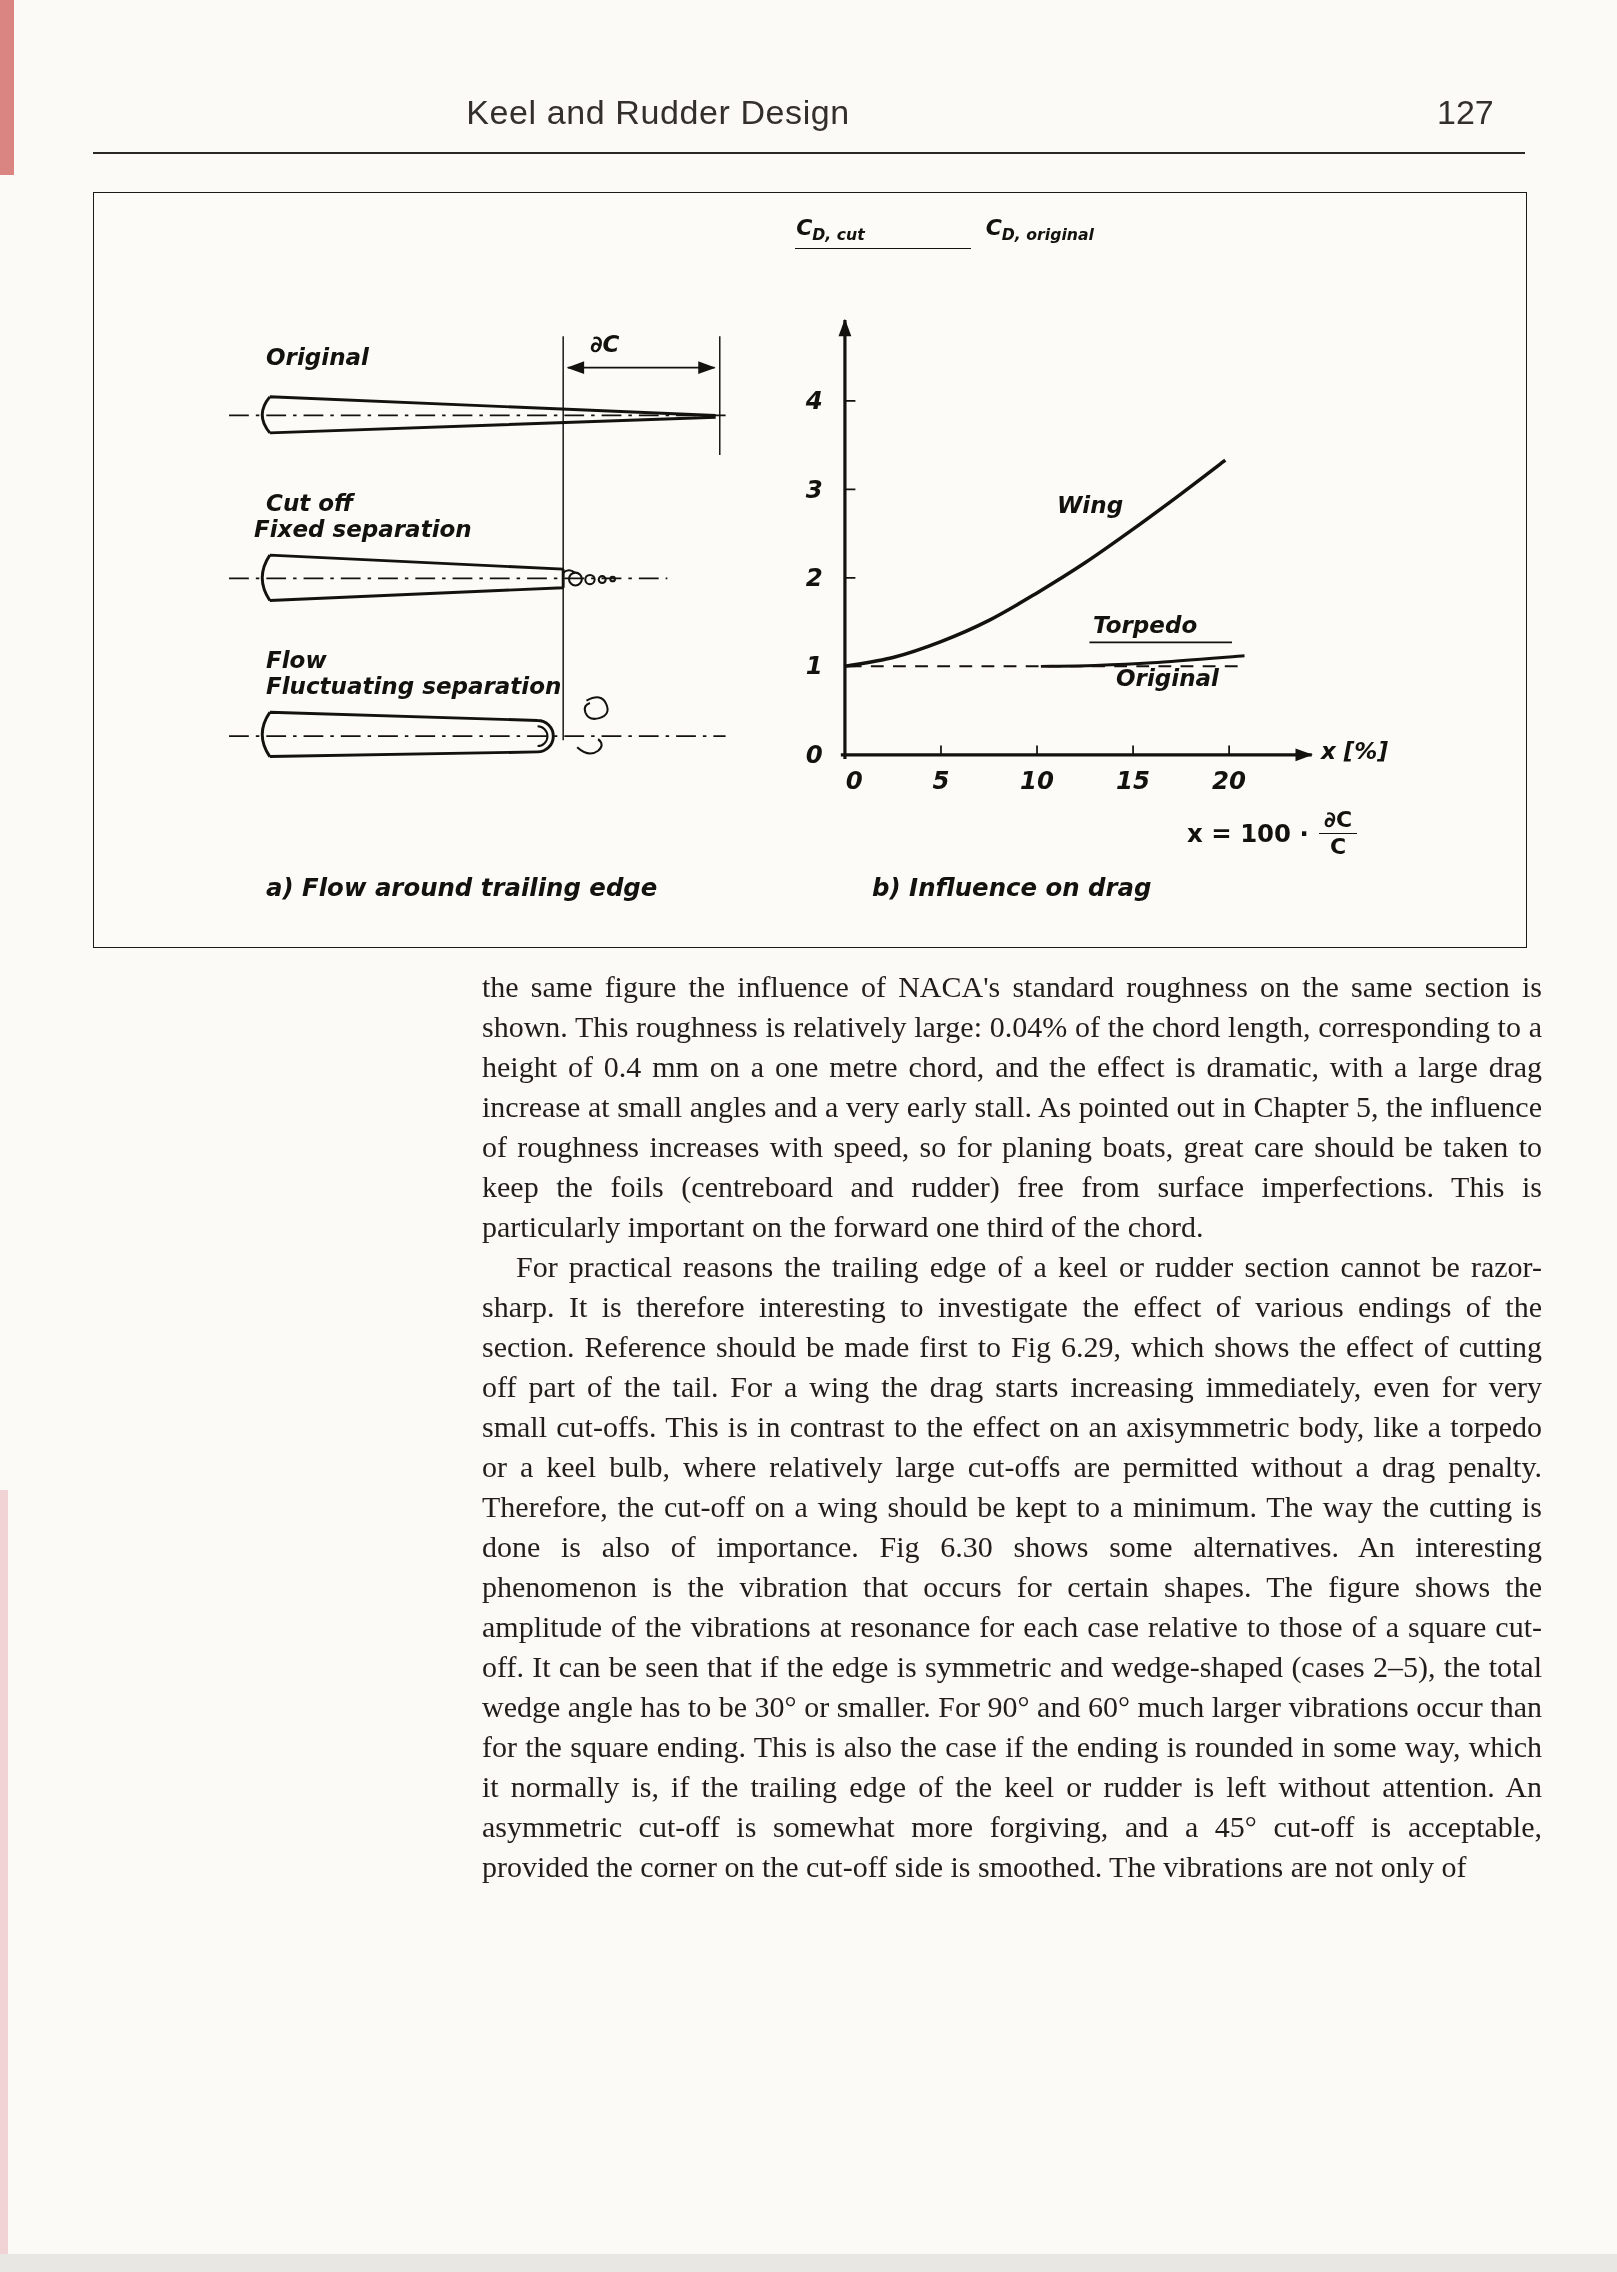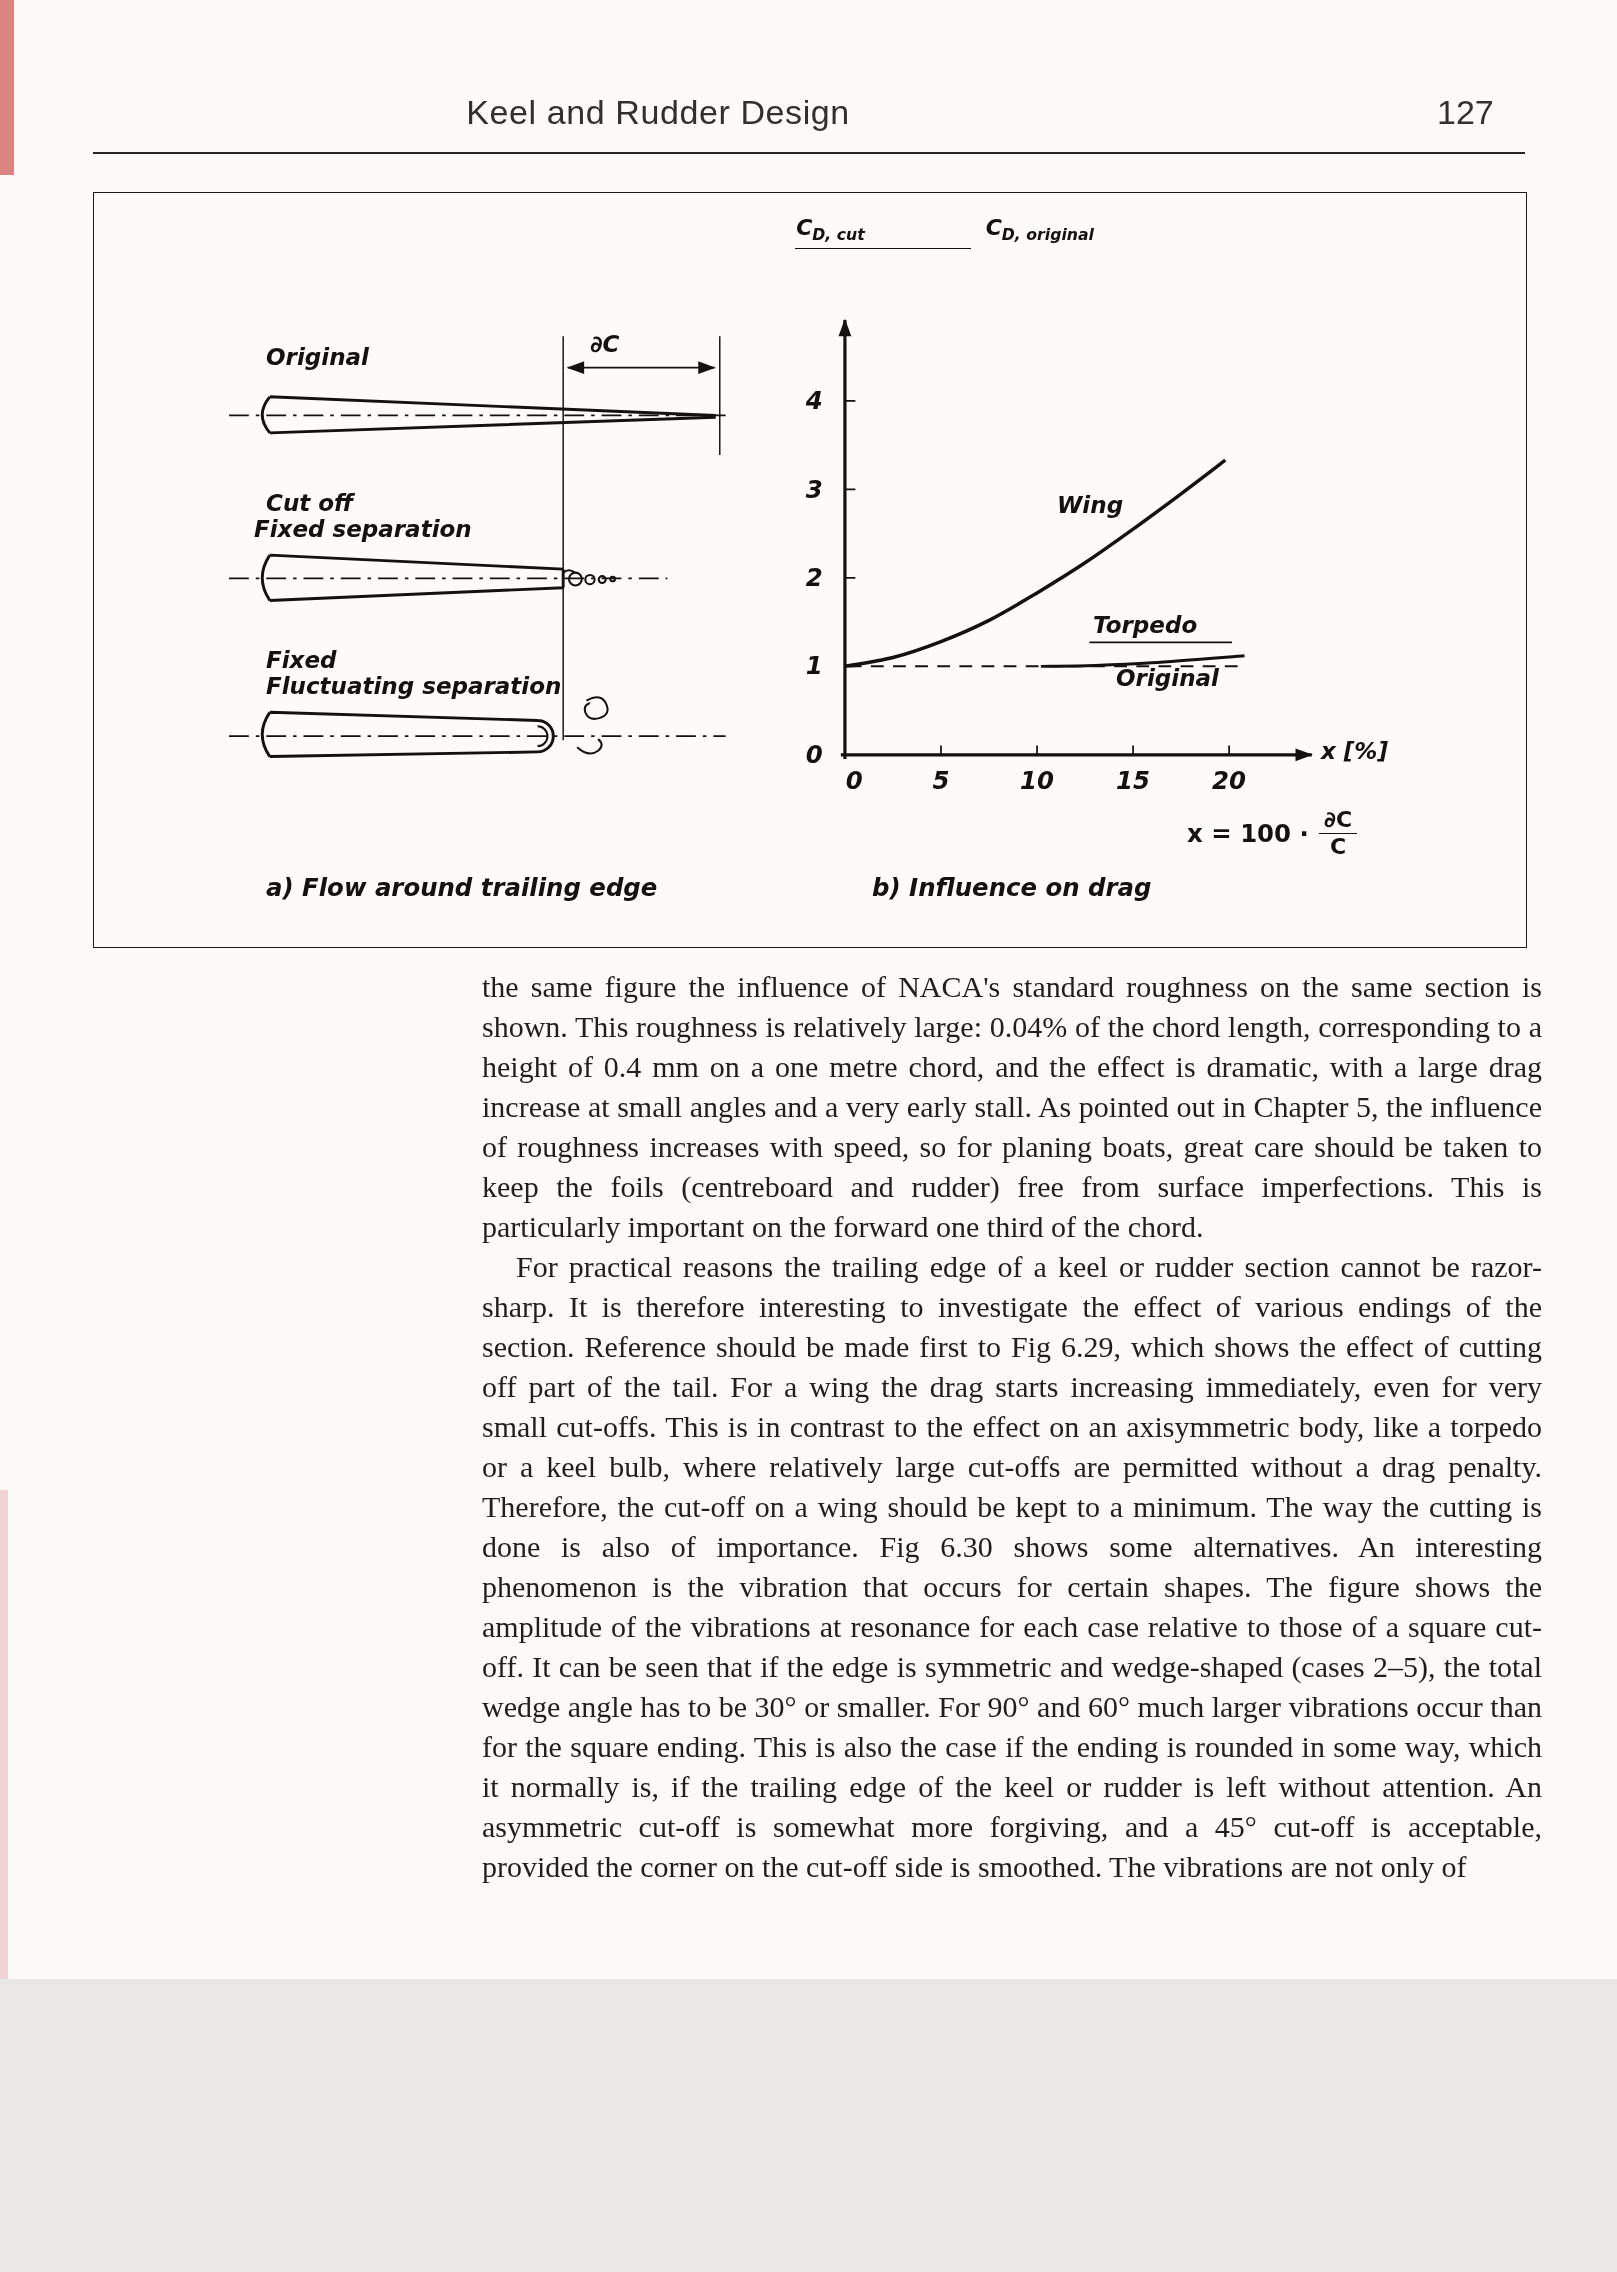--- a/index.html
+++ b/index.html
@@ -1,17 +1,17 @@
 <!DOCTYPE html>
 <html style="font-size:9.3px"><head>
 <meta charset="utf-8">
 <style>
   html,body{margin:0;padding:0;}
   body{background:#e9e7e3;}
-  .page{position:relative;width:1618px;height:1979px;background:#fbfaf7;overflow:hidden;
+  .page{position:relative;width:1618px;height:2254px;background:#fbfaf7;overflow:hidden;
         font-family:"Liberation Serif",serif;color:#26221e;}
   .scan-strip{position:absolute;}
   .hdr-title{position:absolute;left:396px;top:93px;width:524px;text-align:center;
         font-family:"Liberation Sans",sans-serif;font-size:34px;color:#33302c;letter-spacing:0.6px;}
   .hdr-num{position:absolute;left:1437px;top:93px;width:93px;text-align:left;
         font-family:"Liberation Sans",sans-serif;font-size:34px;color:#33302c;}
   .hdr-rule{position:absolute;left:93px;top:152px;width:1432px;height:2.3px;background:#2b2824;}
   .figure-box{position:absolute;left:93px;top:192px;width:1432px;height:754px;
         border:1.7px solid #1d1b18;background:#fcfbf8;}
   .fig-layer{position:absolute;left:0;top:0;width:1432px;height:754px;}
@@ -109,21 +109,21 @@
           <path d="M1290,813C1303.75,810.4666666666667 1345,804.8933333333333 1372.5,797.8C1400,790.7066666666666 1427.5,781.08 1455,770.44C1482.5,759.8000000000001 1510,747.8933333333334 1537.5,733.96C1565,720.0266666666666 1592.5,703.3066666666666 1620,686.8399999999999C1647.5,670.3733333333332 1675,653.4000000000001 1702.5,635.1600000000001C1730,616.9200000000001 1757.5,597.1600000000001 1785,577.4000000000001C1812.5,557.6400000000001 1841.1,536.3599999999999 1867.5,516.5999999999999C1893.9,496.8399999999999 1930.75,468.46666666666664 1943.4,458.84" fill="none" stroke="#14120f" stroke-width="6"></path>
           <path d="M1626.6,813C1642,812.7466666666667 1687.1,812.4933333333333 1719,811.48C1750.9,810.4666666666667 1775.1,809.7066666666666 1818,806.92C1860.9,804.1333333333333 1950,796.7866666666666 1976.4,794.76" fill="none" stroke="#14120f" stroke-width="5"></path>
           <path d="M1296.6,813 L1976.4,813" fill="none" stroke="#14120f" stroke-width="3.5" stroke-dasharray="22 16"></path>
         </g>
     </svg>
 
     <div class="flabel" style="left:172px;top:152px;">Original</div>
     <div class="flabel" style="left:496px;top:139px;">∂C</div>
     <div class="flabel" style="left:172px;top:298px;">Cut off</div>
     <div class="flabel" style="left:160px;top:324px;">Fixed separation</div>
-    <div class="flabel" style="left:172px;top:455px;">Fixed</div>
+    <div class="flabel" style="left:172px;top:455px;">Flow</div>
     <div class="flabel" style="left:172px;top:481px;">Fluctuating separation</div>
     <div class="fcaption" style="left:172px;top:680px;">a) Flow around trailing edge</div>
 
     <div class="yfrac">
       <span class="row top"><span>C</span><sub>D, cut</sub></span>
       <span class="row bot"><span>C</span><sub>D, original</sub></span>
     </div>
     <div class="flabel" style="left:963px;top:300px;">Wing</div>
     <div class="flabel" style="left:999px;top:420px;">Torpedo</div>
     <div class="flabel" style="left:1022px;top:473px;">Original</div>

